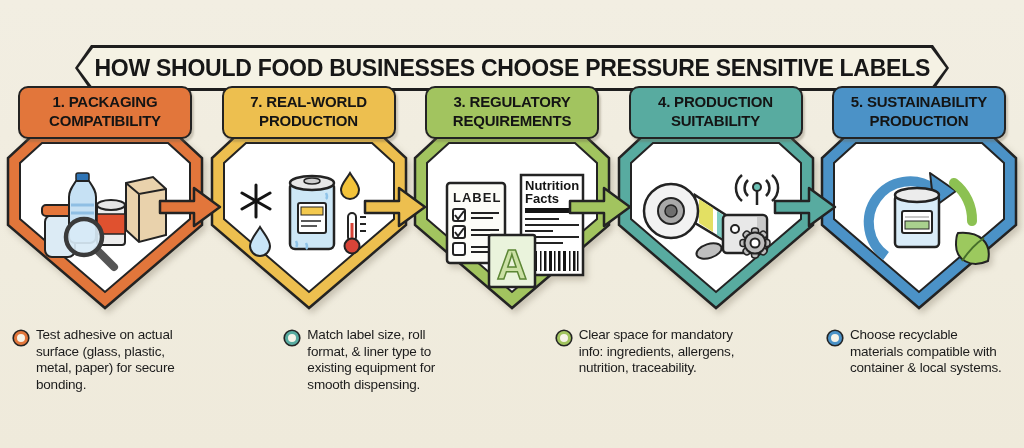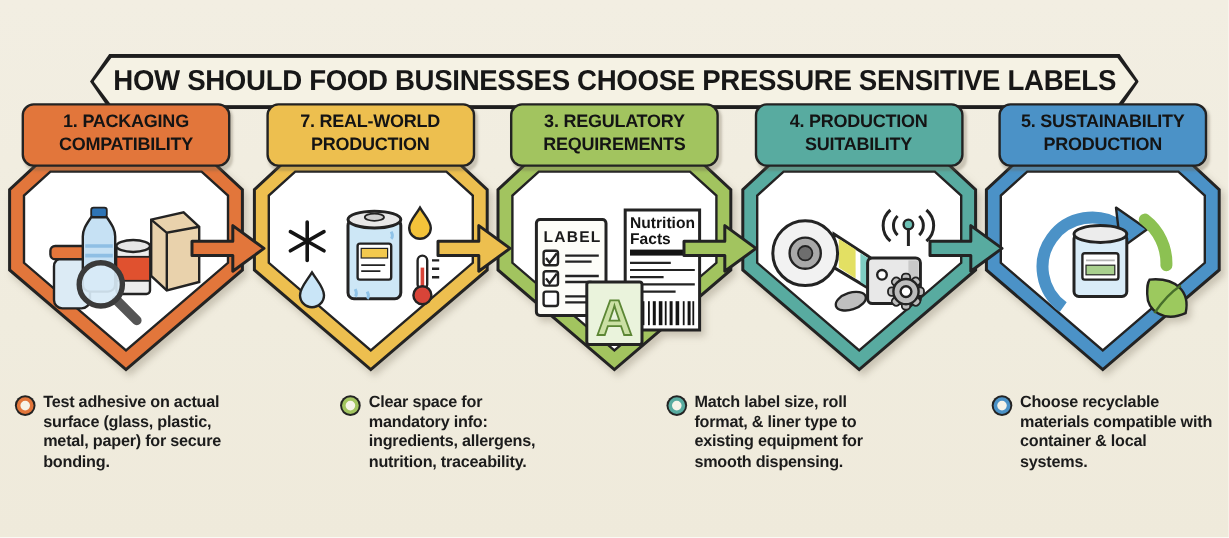--- a/index.html
+++ b/index.html
@@ -39,21 +39,21 @@
   .hex-outer{fill:var(--c);stroke:#232323;stroke-width:2.5;}
   .hex-inner{fill:#ffffff;stroke:#232323;stroke-width:2;}
   
   .flow-arrow{position:absolute;width:64px;height:48px;z-index:4;}
   .flow-arrow path{fill:var(--c);stroke:#232323;stroke-width:2.5;stroke-linejoin:round;}
   
   .bullets-row{position:absolute;top:327px;left:0;width:1024px;display:flex;justify-content:space-between;padding:0 4px;box-sizing:border-box;}
   .bullet{width:202px;box-sizing:border-box;display:flex;gap:8px;padding:0 8px 0 10px;}
   .dot{flex:0 0 auto;width:8px;height:8px;border-radius:50%;margin-top:4px;
     background:#F6F3E8;border:3px solid var(--c);box-shadow:0 0 0 1.6px #232323;}
-  .bullet p{margin:0;font-weight:bold;font-size:13.5px;line-height:1.24;letter-spacing:-.2px;color:#1c1c1c;max-width:168px;}
+  .bullet p{margin:0;font-weight:normal;font-size:13.5px;line-height:1.24;letter-spacing:-.2px;color:#1c1c1c;max-width:168px;}
   .ic-t{font-family:"Liberation Sans","DejaVu Sans",sans-serif;font-weight:bold;}
 </style>
 </head>
 <body>
 
 <div class="canvas">
 
   <div class="banner-outer">
     <div class="banner-inner">
       <span>HOW SHOULD FOOD BUSINESSES CHOOSE PRESSURE SENSITIVE LABELS</span>
@@ -235,27 +235,27 @@
   </svg>
   <svg class="flow-arrow" style="left: 773px; top: 183px; --c: #58ABA0;" viewBox="0 0 64 48">
     <path d="M2,18 h34 v-13 l26,19 l-26,19 v-13 h-34 z"></path>
   </svg>
 
   <div class="bullets-row">
     <div class="bullet" style="--c: #E2763B;">
       <span class="dot"></span>
       <p>Test adhesive on actual surface (glass, plastic, metal, paper) for secure bonding.</p>
     </div>
+    <div class="bullet" style="--c: #58ABA0;">
+      <span class="dot"></span>
+      <p>Match label size, roll format, &amp; liner type to existing equipment for smooth dispensing.</p>
+    </div>
     <div class="bullet" style="--c: #A2C45F;">
       <span class="dot"></span>
       <p>Clear space for mandatory info: ingredients, allergens, nutrition, traceability.</p>
     </div>
-    <div class="bullet" style="--c: #58ABA0;">
-      <span class="dot"></span>
-      <p>Match label size, roll format, &amp; liner type to existing equipment for smooth dispensing.</p>
-    </div>
     <div class="bullet" style="--c: #4B92C7;">
       <span class="dot"></span>
       <p>Choose recyclable materials compatible with container &amp; local systems.</p>
     </div>
   </div>
 
 </div>
 
 </body></html>

